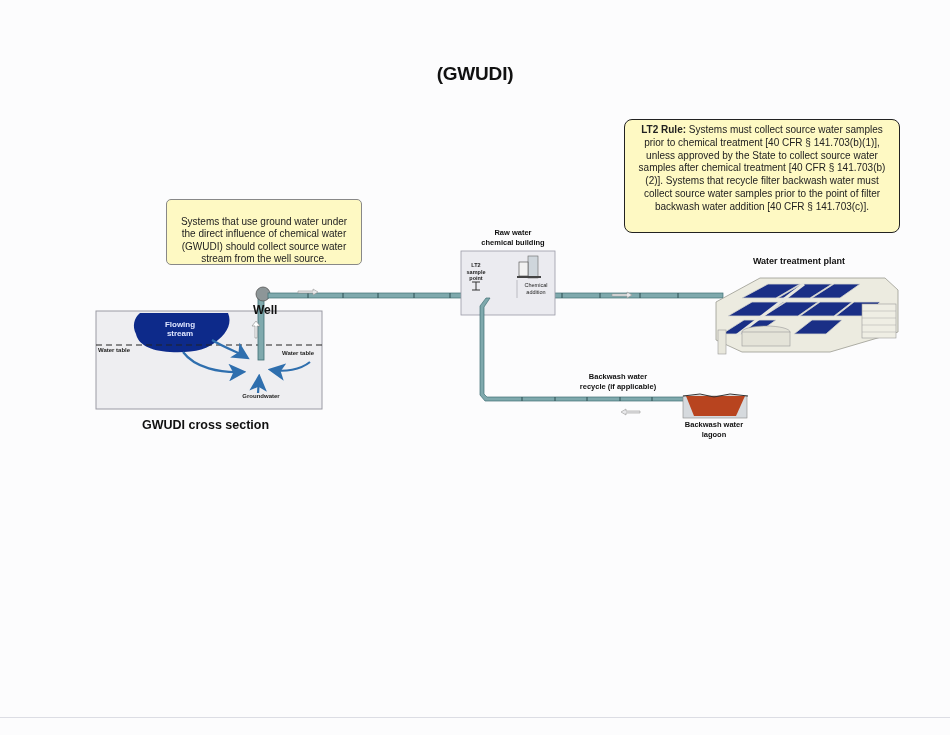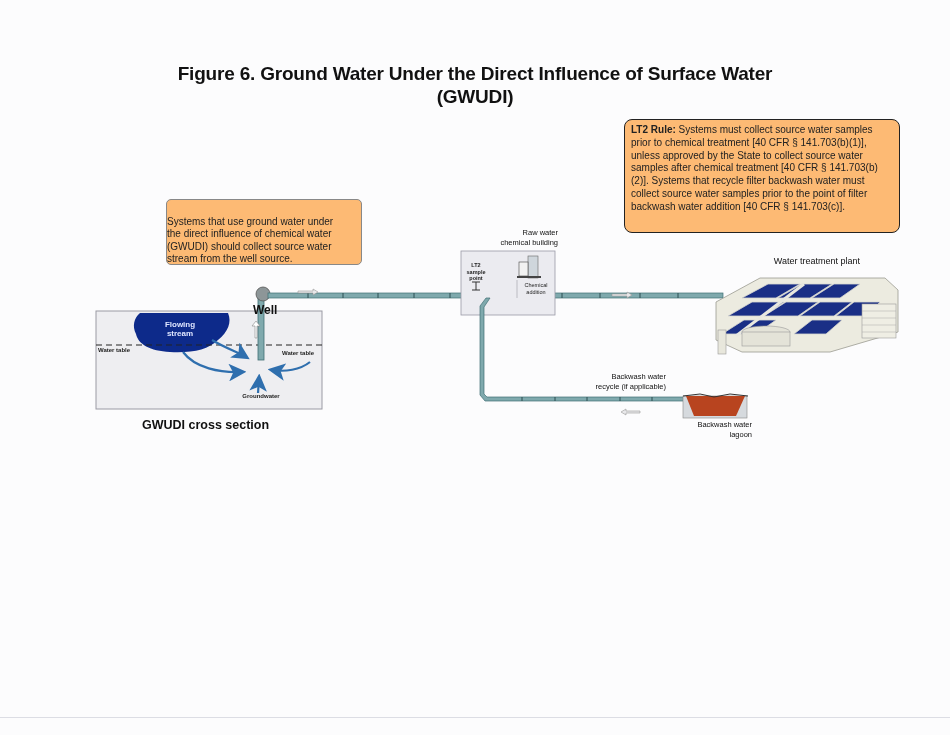--- a/index.html
+++ b/index.html
@@ -1,31 +1,30 @@
 <!DOCTYPE html>
 <html><head>
 <meta charset="utf-8">
 <style>
   html, body { margin:0; padding:0; }
   body { width:950px; height:735px; background:#fcfcfd; position:relative; overflow:hidden;
          font-family:"Liberation Sans", sans-serif; color:#111; }
   .abs { position:absolute; }
   .title { left:0; width:950px; text-align:center; font-weight:bold; font-size:19px; line-height:23px; top:62px; color:#111; letter-spacing:-0.2px; }
-  .callout { border:1px solid #888; border-radius:5px; background:#fdba74; text-align:left; font-size:10px; line-height:12.4px; color:#222; }
+  .callout { border:1px solid #888; border-radius:5px; background:#fef9c3; text-align:center; font-size:10px; line-height:12.4px; color:#222; }
   .callout.lt2 { border:1.6px solid #222; border-radius:8px; font-size:10px; line-height:12.8px; padding:4px 6px; box-sizing:border-box; }
-  .lbl { font-weight:normal; font-size:9px; text-align:right; color:#111; line-height:10px; }
+  .lbl { font-weight:bold; font-size:9px; text-align:center; color:#111; line-height:10px; }
   .lbl-lg { font-weight:bold; font-size:12px; color:#111; }
   .tiny { font-size:6.5px; font-weight:bold; color:#222; text-align:center; line-height:7px; }
   .bottom-line { left:0; top:717px; width:950px; height:1px; background:#dcdde4; }
 </style>
 </head>
 <body>
 
 <div class="abs title">
-  <div>Figure 6. Ground Water Under the Direct Influence of Surface Water</div>
   <div>(GWUDI)</div>
 </div>
 
 <div class="abs callout lt2" style="left:624px; top:119px; width:276px; height:114px;">
   <b>LT2 Rule:</b><span> Systems must collect source water samples prior to chemical treatment [40 CFR § 141.703(b)(1)], unless approved by the State to collect source water samples after chemical treatment [40 CFR § 141.703(b)(2)]. Systems that recycle filter backwash water must collect source water samples prior to the point of filter backwash water addition [40 CFR § 141.703(c)].</span>
 </div>
 
 <div class="abs callout" style="left:166px; top:199px; width:196px; height:66px; padding-top:16px; box-sizing:border-box;">
   <div>Systems that use ground water under</div>
   <div>the direct influence of chemical water</div>

